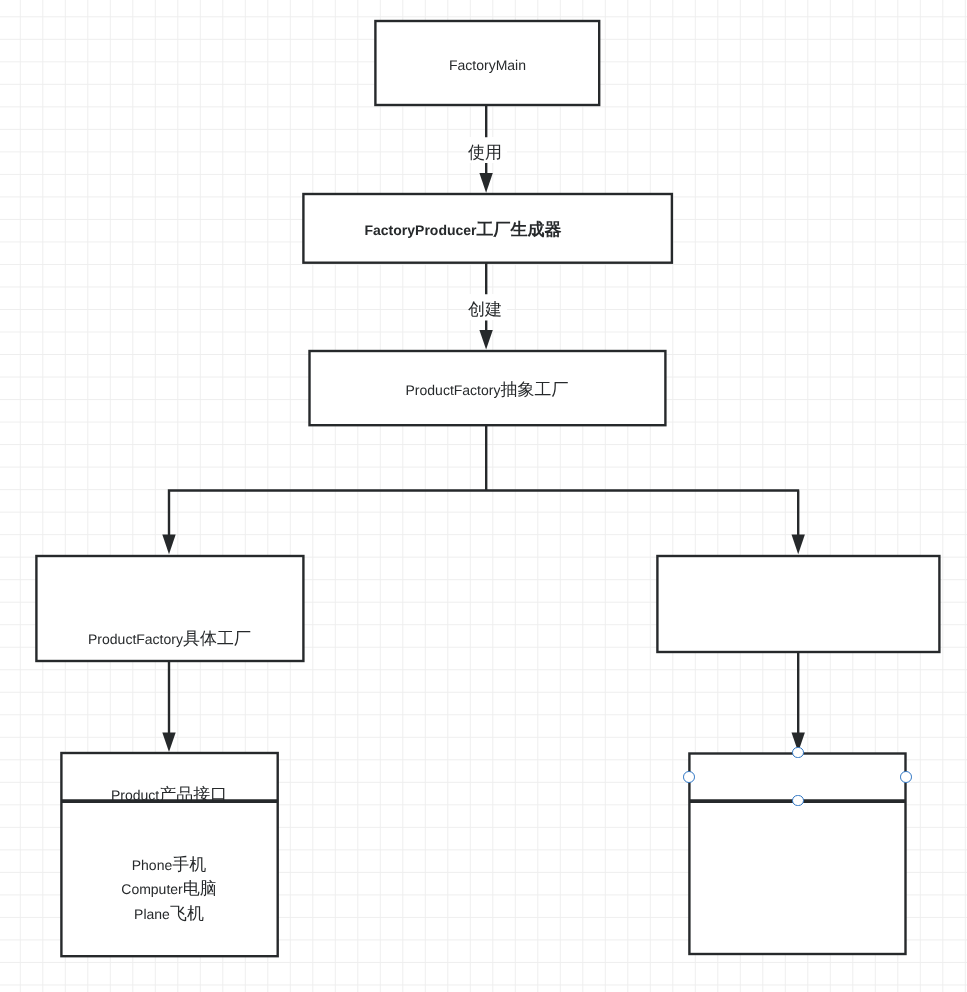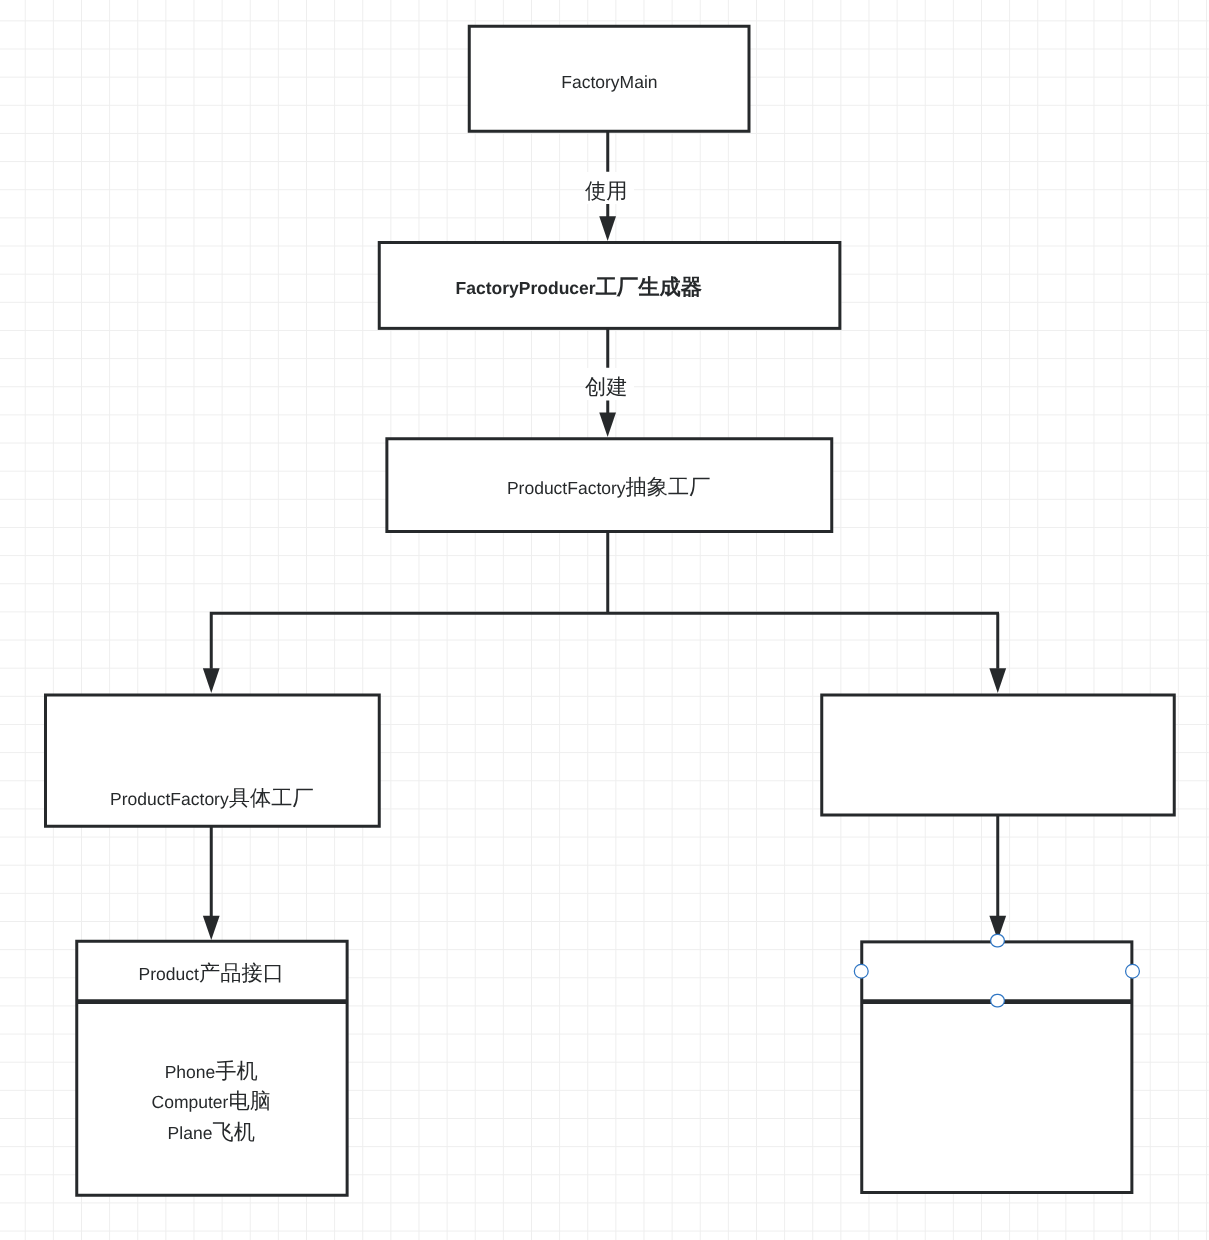--- a/index.html
+++ b/index.html
@@ -79,21 +79,21 @@
     <span class="label"><span class="lat">FactoryProducer</span><span class="cjk">工厂生成器</span></span>
   </div>
   <div class="node" style="left:308px;top:350px;width:358px;height:76px;">
     <span class="label"><span class="lat">ProductFactory</span><span class="cjk">抽象工厂</span></span>
   </div>
   <div class="node" style="left:35px;top:584px;width:269px;height:106px;">
     <span class="label"><span class="lat">ProductFactory</span><span class="cjk">具体工厂</span></span>
   </div>
 
   <div class="umlcls" style="left:60px;top:752px;width:218px;height:205px;">
-    <div class="title" style="height:46.3px;">
+    <div class="title" style="height:46.3px;margin-top:16px;">
       <span class="label"><span class="lat">Product</span><span class="cjk">产品接口</span></span>
     </div>
     <div class="body">
       <div>
         <div class="member"><span class="lat">Phone</span><span class="cjk">手机</span></div>
         <div class="member"><span class="lat">Computer</span><span class="cjk">电脑</span></div>
         <div class="member"><span class="lat">Plane</span><span class="cjk">飞机</span></div>
       </div>
     </div>
   </div>

